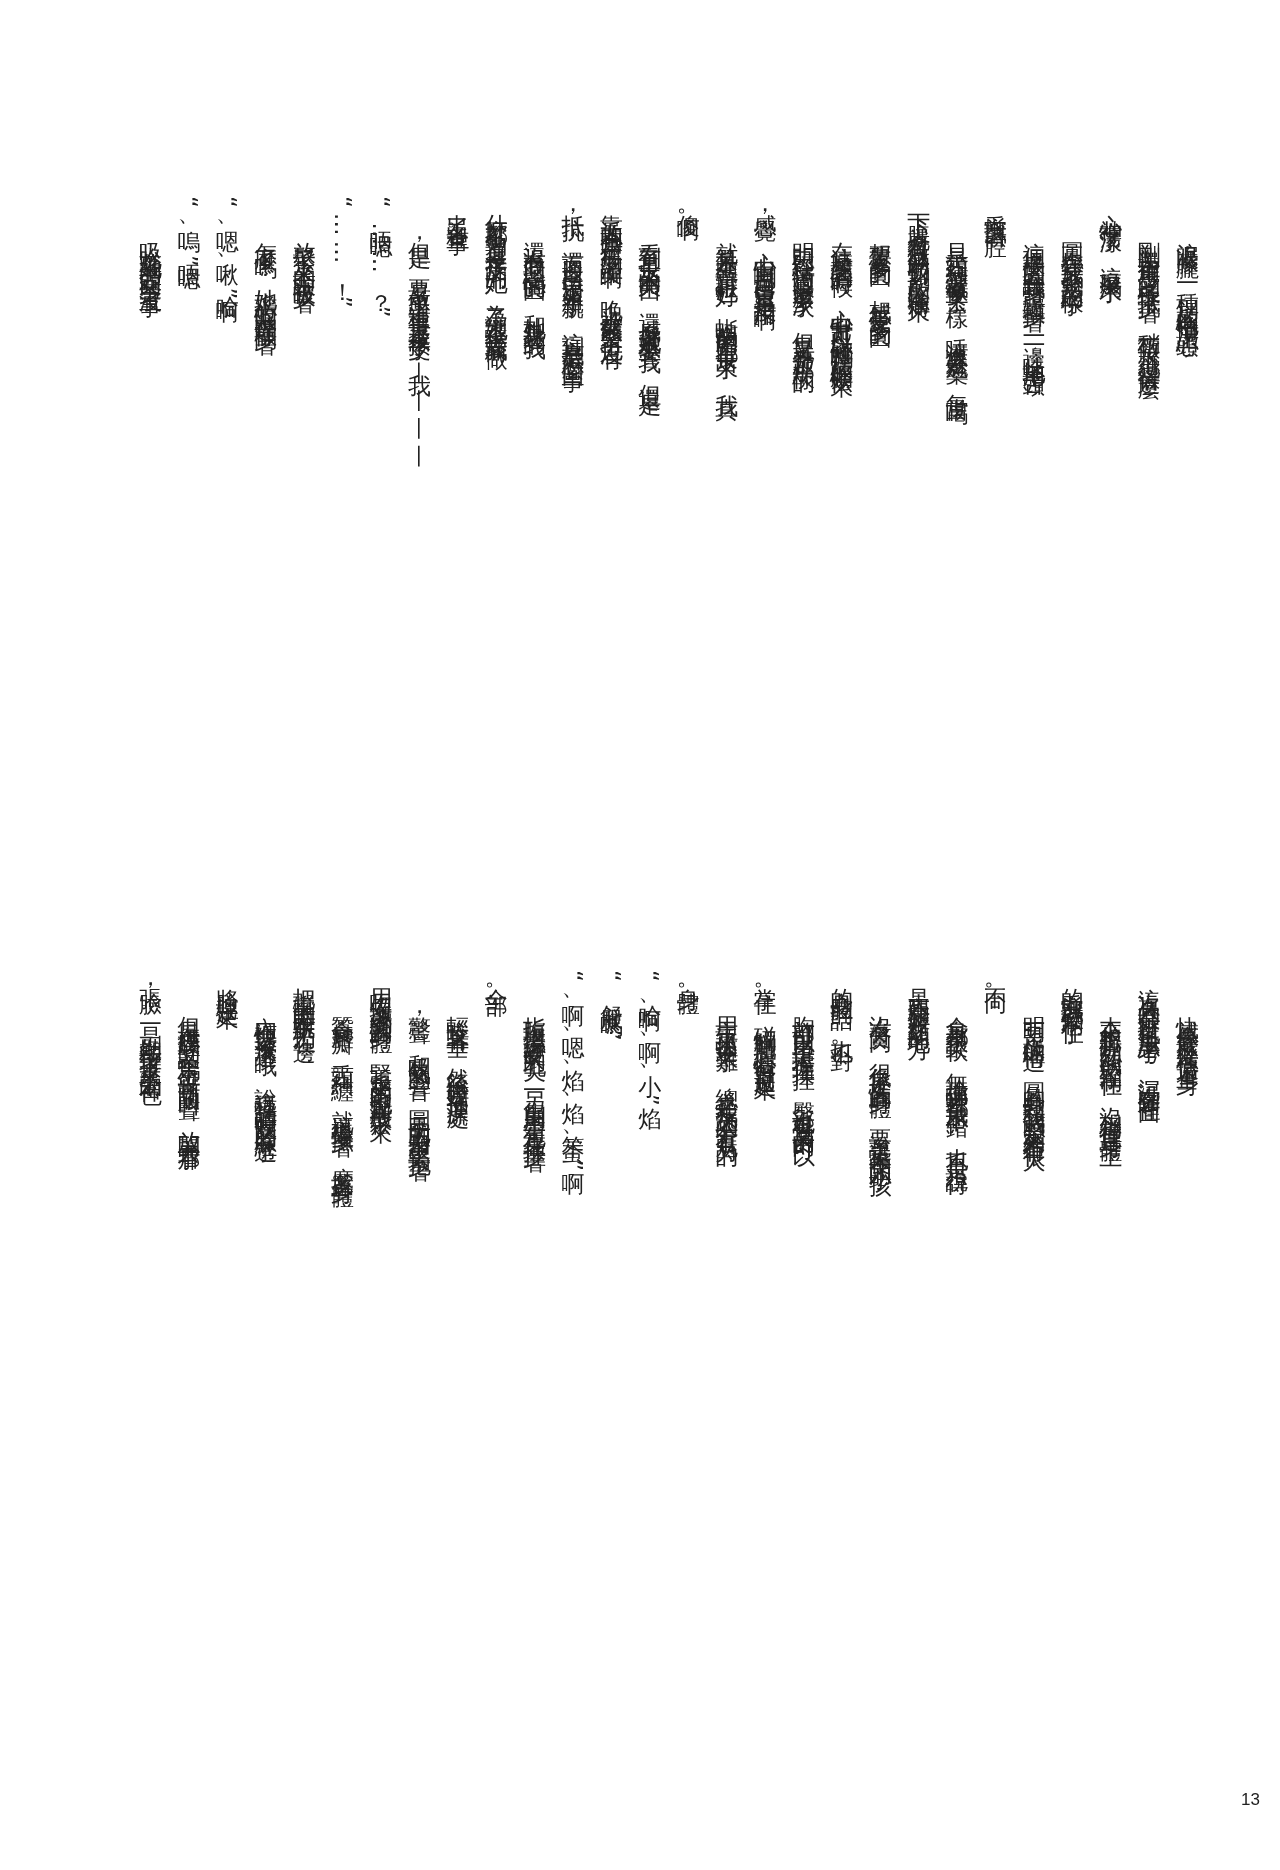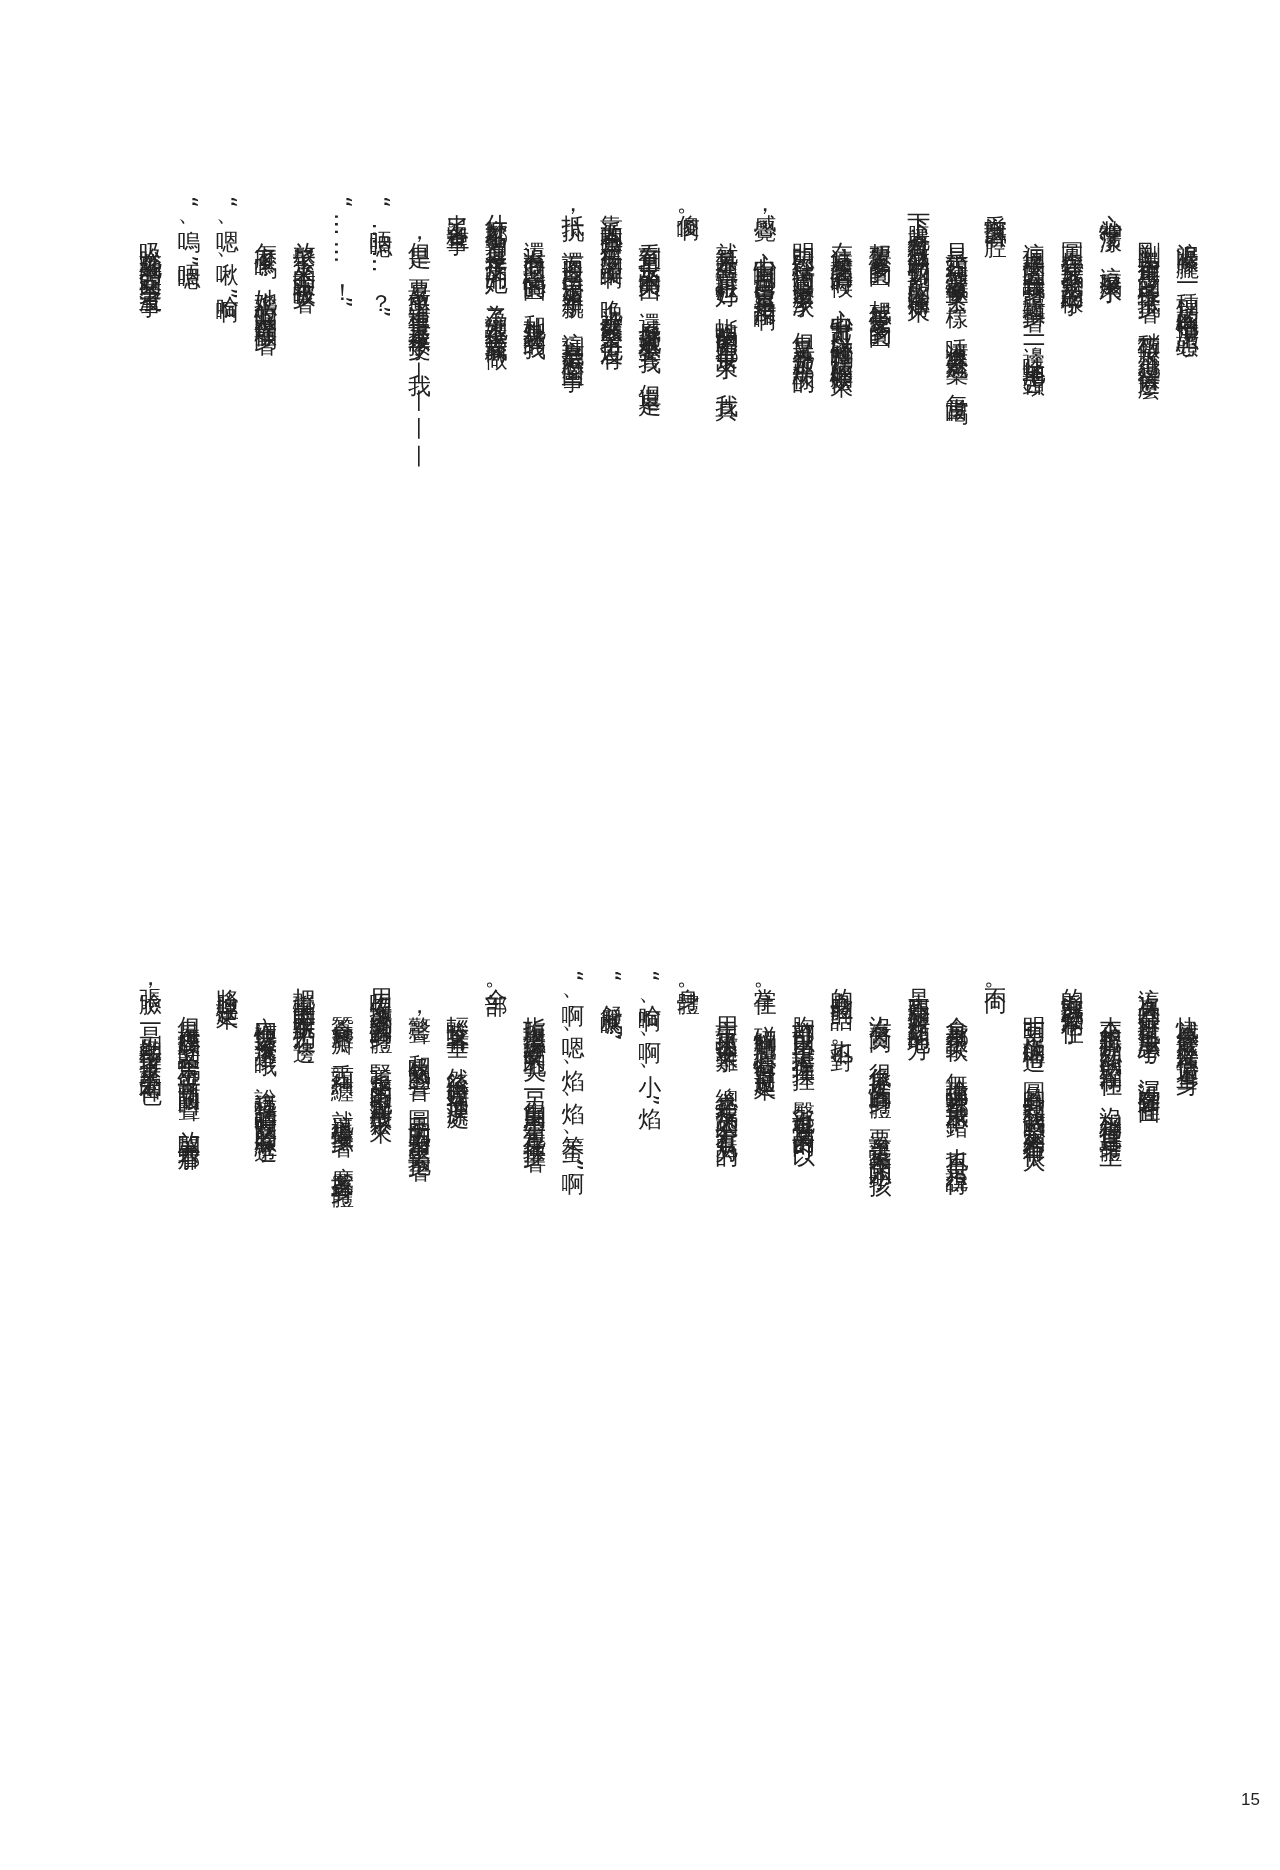--- a/index.html
+++ b/index.html
@@ -95,14 +95,14 @@
     <div class="col ind">驚聲，和吸氣的聲音。圓手腕的力加重了緊抱著。</div>
     <div class="col">用吻安撫著繃緊的身體，緊張起來的圓也漸漸放鬆下來。</div>
     <div class="col ind">蠶食唇瓣，舌頭糾纏。就這樣愛撫著，摩擦著身體。</div>
     <div class="col">把礙事的睡衣脫下扔在一邊。</div>
     <div class="col ind">內褲快要被浸透了哦，說這種話的時候圓的臉紅透了，</div>
     <div class="col">將臉埋起來。</div>
     <div class="col ind">但是撫摸腰的話又會馬上發出甘甜的叫聲。放開去看那</div>
     <div class="col">張臉，是一副期待著接下來事的神色。</div>
   </div>
 
-  <div class="page-number">15</div>
+  <div class="page-number">13</div>
 </div>
 
 </body></html>

